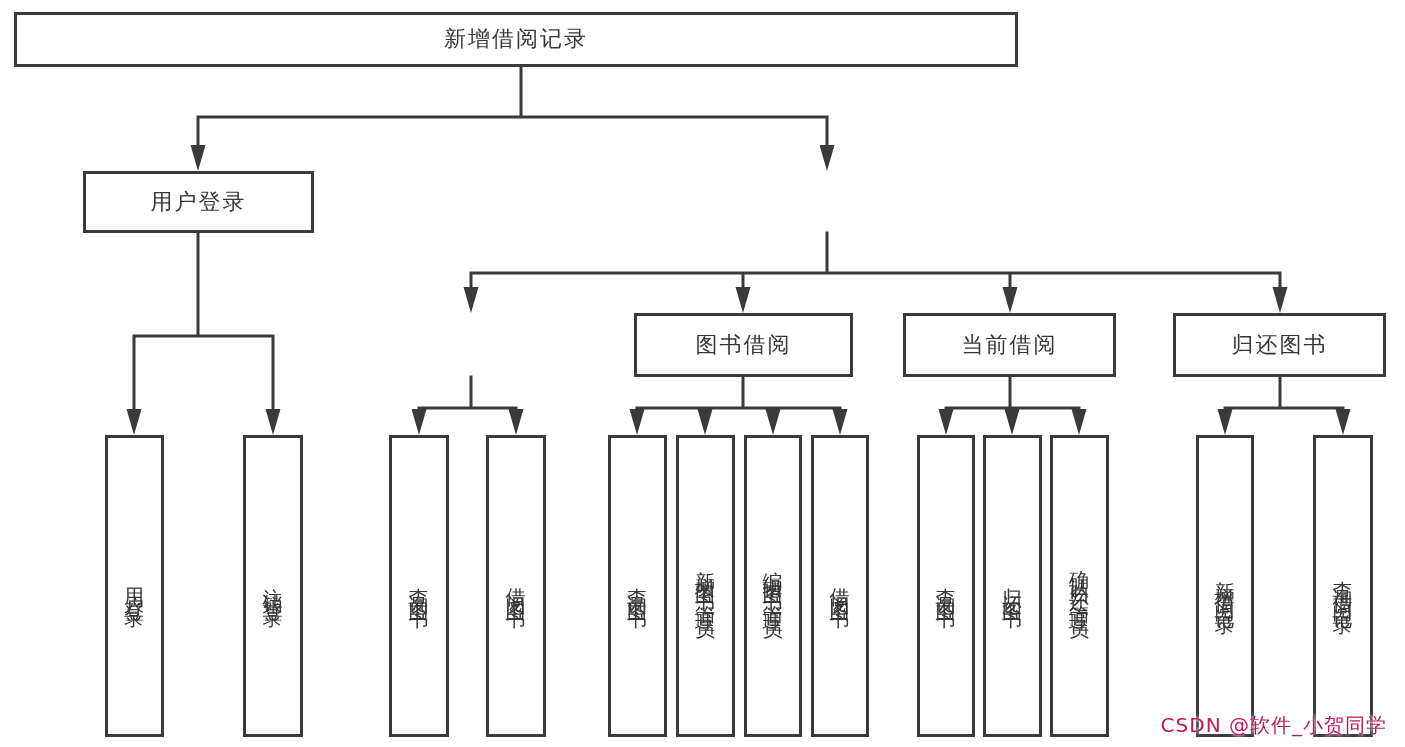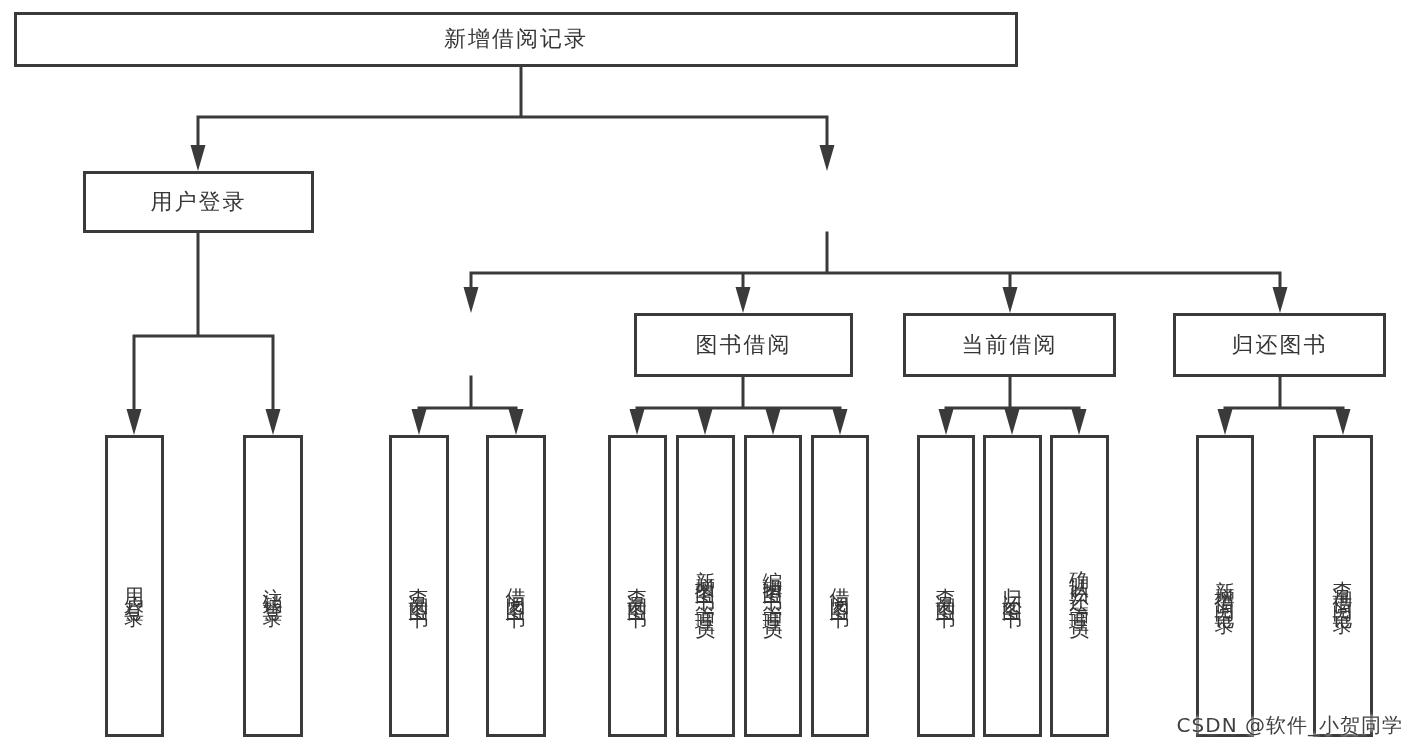--- a/index.html
+++ b/index.html
@@ -37,24 +37,24 @@
     font-size: 20px;
     letter-spacing: 7px;
     padding: 8px 0;
   }
   .watermark {
     position: absolute;
     right: 0px;
     top: 712px;
     font-size: 20px;
     letter-spacing: 1px;
-    color: #404040;
+    color: #be185d;
     text-shadow: 0 0 3px #ffffff, 0 0 5px #ffffff;
     white-space: nowrap;
-    padding-right: 2px;
+    padding-right: 18px;
   }
 </style>
 </head>
 <body>
 
 <div class="canvas">
 
   <svg class="connectors" viewBox="0 0 1405 747" xmlns="http://www.w3.org/2000/svg">
     <g stroke="#3a3a3a" stroke-width="3" fill="none" stroke-linecap="square">
       <path d="M521 67 V117

